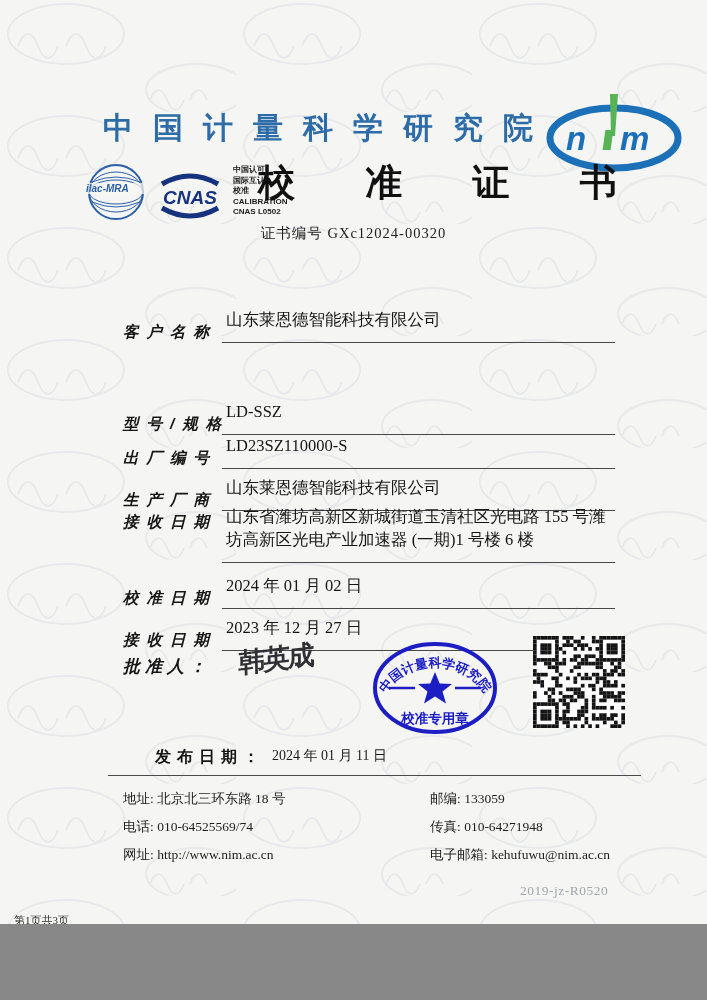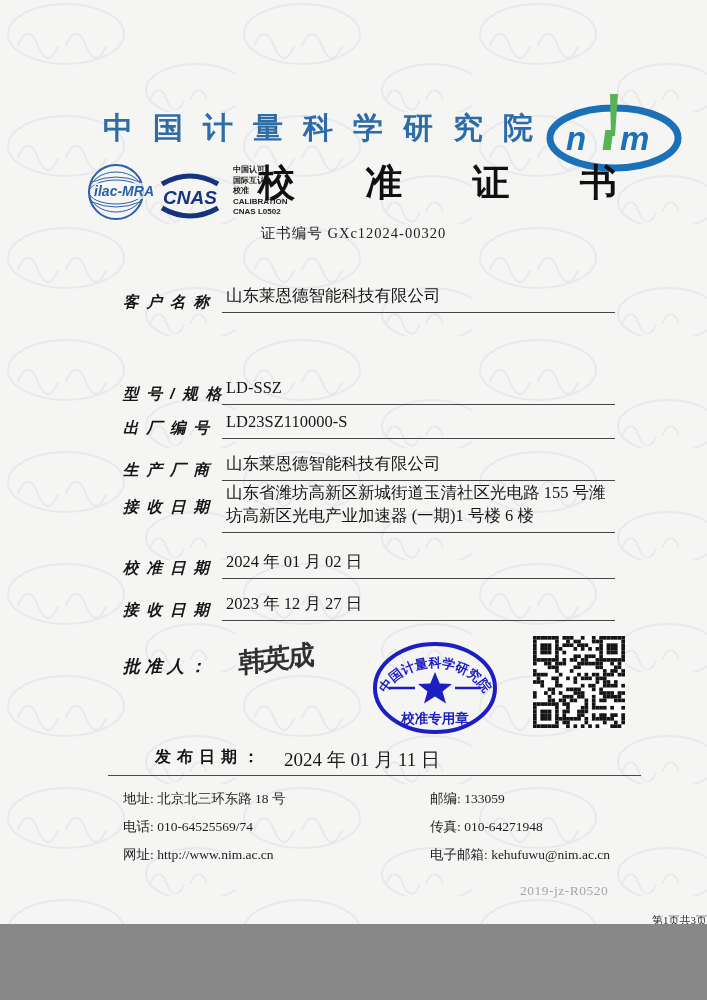--- a/index.html
+++ b/index.html
@@ -43,61 +43,62 @@
   .field-row.multiline{align-items:center;}
   .flabel{
     width:99px; flex-shrink:0;
     font-family:"Liberation Sans", sans-serif;
     font-size:15.5px; font-weight:bold; letter-spacing:8px;
     color:#161616; white-space:nowrap;font-style:italic;
   }
   .field-row:nth-child(3) .flabel{letter-spacing:0;}
   .fvalue{
     width:390px; font-size:16.5px; color:#151515;
-    padding:0 2px 5px 4px; border-bottom:1px solid #474747;
+    padding:0 2px 11px 4px; border-bottom:1px solid #474747;
     line-height:23px;
+    margin-top:24px;
   }
 
   .approver-label{
     position:absolute; left:123px; top:655px;
     font-size:17px; font-weight:bold; font-style:italic;
     letter-spacing:5px; color:#141414;
   }
   .signature{
     position:absolute; left:238px; top:641px;
     font-size:27px; font-weight:bold; letter-spacing:-2px; color:#303034;
     transform:rotate(-7deg) skewX(-6deg);
   }
   .stamp{position:absolute; left:371px; top:639px;}
   .qr{position:absolute; left:533px; top:636px;}
 
   .issue-label{
     position:absolute; left:123px; top:747px;
     font-family:"Liberation Sans", sans-serif;
     font-size:16px; font-weight:bold; letter-spacing:6px; color:#141414;margin-left:32px;
   }
-  .issue-value{position:absolute; left:284px; top:747px; font-size:19px;}
+  .issue-value{position:absolute; left:272px; top:747px; font-size:14px;}
 
   .hr{
     position:absolute; left:108px; top:775px; width:533px;
     border-top:1.5px solid #4a4a4a;
   }
   .contact-row{position:absolute; left:123px; width:500px; font-size:13.5px; color:#1d1d1d;}
   .contact-right{position:absolute; left:307px;}
   .doc-code{
     position:absolute; left:520px; top:883px;
     font-size:13.5px; color:#a2a7ab; letter-spacing:.5px;
   }
   .page-info{
-    position:absolute; left:0; right:0; top:913px; text-align:right;
-    font-size:11px; color:#2c2c2c;
+    position:absolute; left:0; right:0; top:913px; text-align:left;
+    font-size:11px; color:#2c2c2c;padding-left:14px;
   }
   .ilac-band{
-    position:absolute; left:94px; top:183px; width:60px; text-align:right;
-    font-family:"Liberation Sans", sans-serif; font-size:14px; font-weight:bold;
+    position:absolute; left:86px; top:183px; width:60px; text-align:left;
+    font-family:"Liberation Sans", sans-serif; font-size:10px; font-weight:bold;
     font-style:italic; color:#2a5fa8; background:rgba(245,245,243,.75);
   }
 </style>
 </head>
 <body>
 
 <div class="page">
 
   <svg class="wm" width="707" height="1000">
     <defs>

